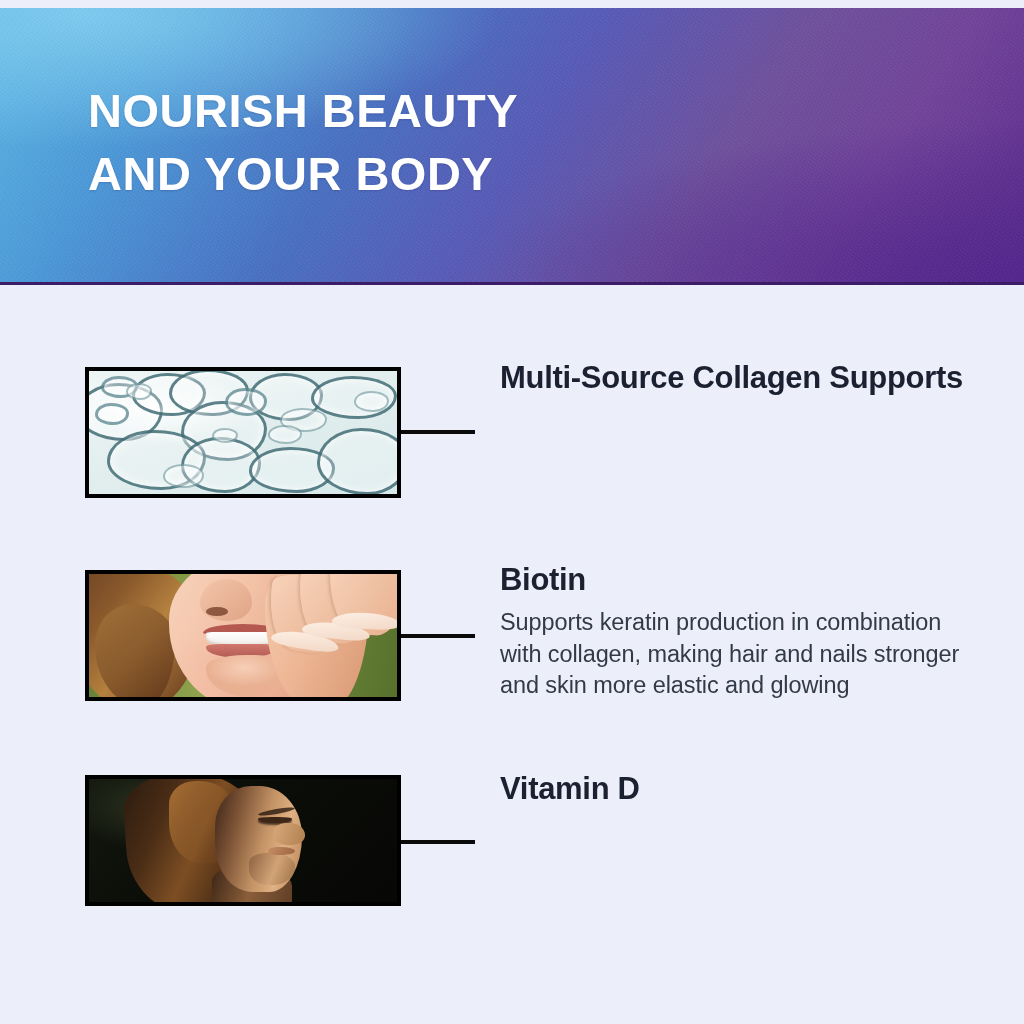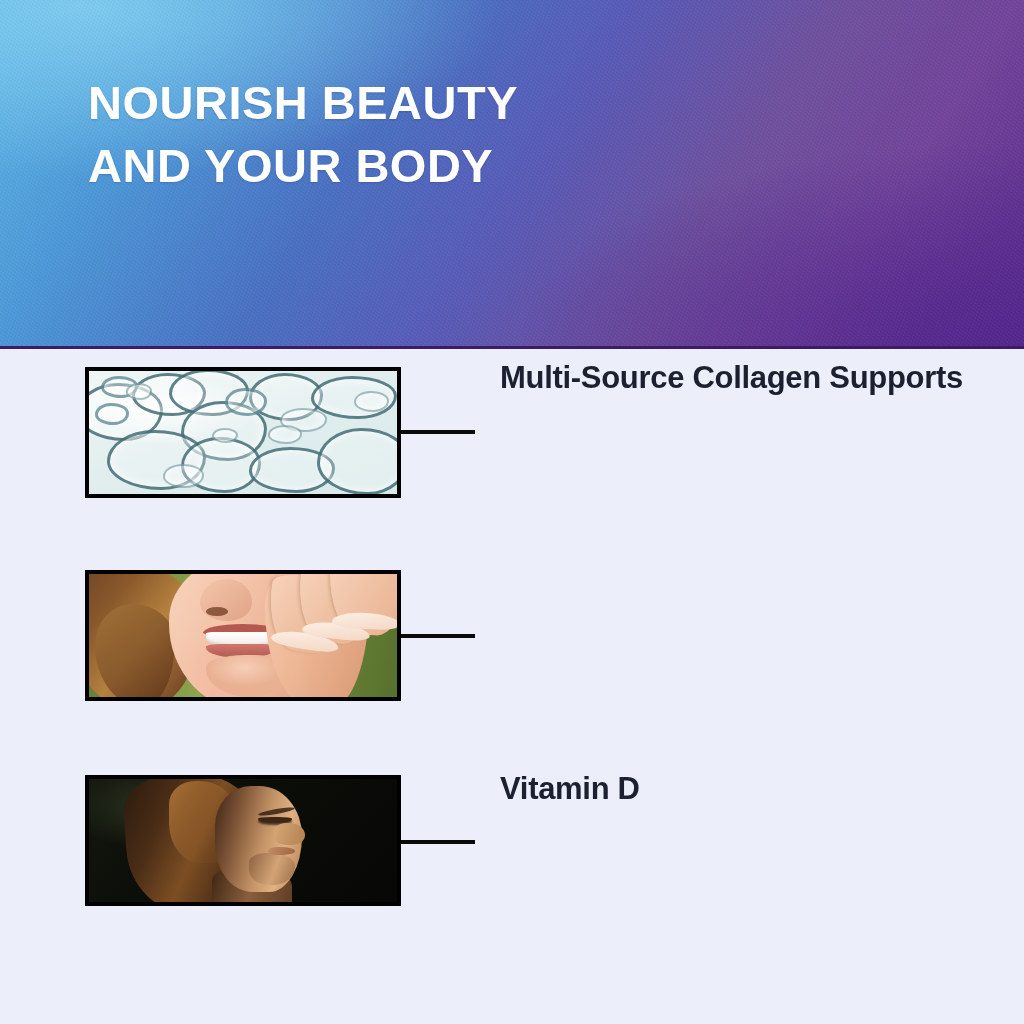--- a/index.html
+++ b/index.html
@@ -12,23 +12,23 @@
     background: #eceffa;
     font-family: "Liberation Sans", sans-serif;
     overflow: hidden;
     position: relative;
   }
 
   
   .hero {
     position: absolute;
     left: 0;
-    top: 0;
+    top: 8px;
     width: 1024px;
-    height: 349px;
+    height: 277px;
     overflow: hidden;
     background:
       radial-gradient(ellipse 70% 85% at 8% 2%, #7fcdf2 0%, rgba(127,205,242,0) 58%),
       radial-gradient(ellipse 85% 95% at 100% 100%, #54278f 0%, rgba(84,39,143,0) 62%),
       linear-gradient(122deg,
         #5fb9e8 0%,
         #4d9ada 17%,
         #4a72c4 36%,
         #5a5bb8 52%,
         #70529f 68%,
@@ -428,20 +428,22 @@
           <div class="fng" style="left:68%;top:-6%;transform:rotate(6deg);"></div>
           <div class="fng" style="left:78%;top:-12%;transform:rotate(3deg);"></div>
           <div class="nail" style="left:59%;top:48%;transform:rotate(9deg);"></div>
           <div class="nail" style="left:69%;top:40%;transform:rotate(6deg);"></div>
           <div class="nail" style="left:79%;top:32%;transform:rotate(3deg);"></div>
         </div>
       </div>
     </div>
     <div class="connector"></div>
     <div class="feature-text">
+      <h2 class="feature-title">Biotin</h2>
+      <p class="feature-desc">Supports keratin production in combination with collagen, making hair and nails stronger and skin more elastic and glowing</p>
     </div>
   </div>
 
   <div class="feature-row r2">
     <div class="thumb">
       <div class="thumb-inner">
         <div class="img-sun">
           <div class="sun-hair"></div>
           <div class="sun-hair-lit"></div>
           <div class="sun-neck"></div>

